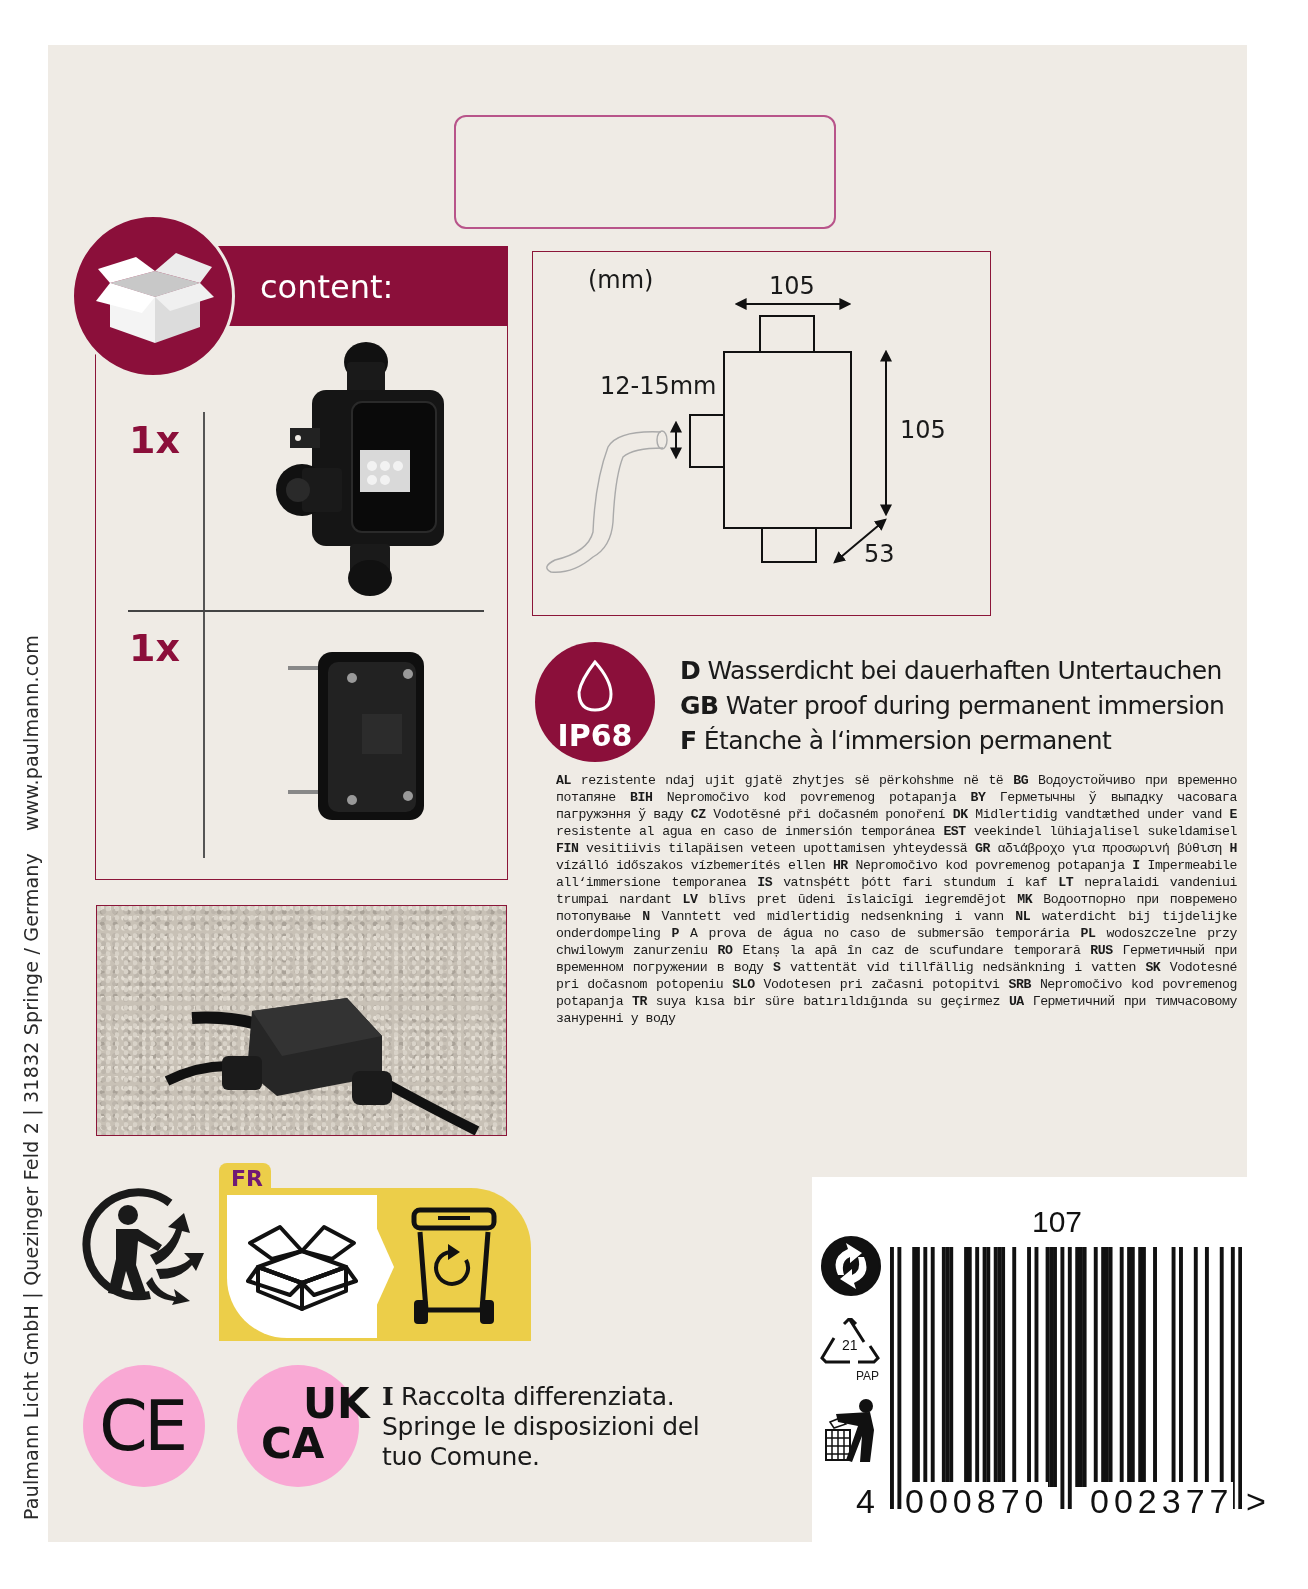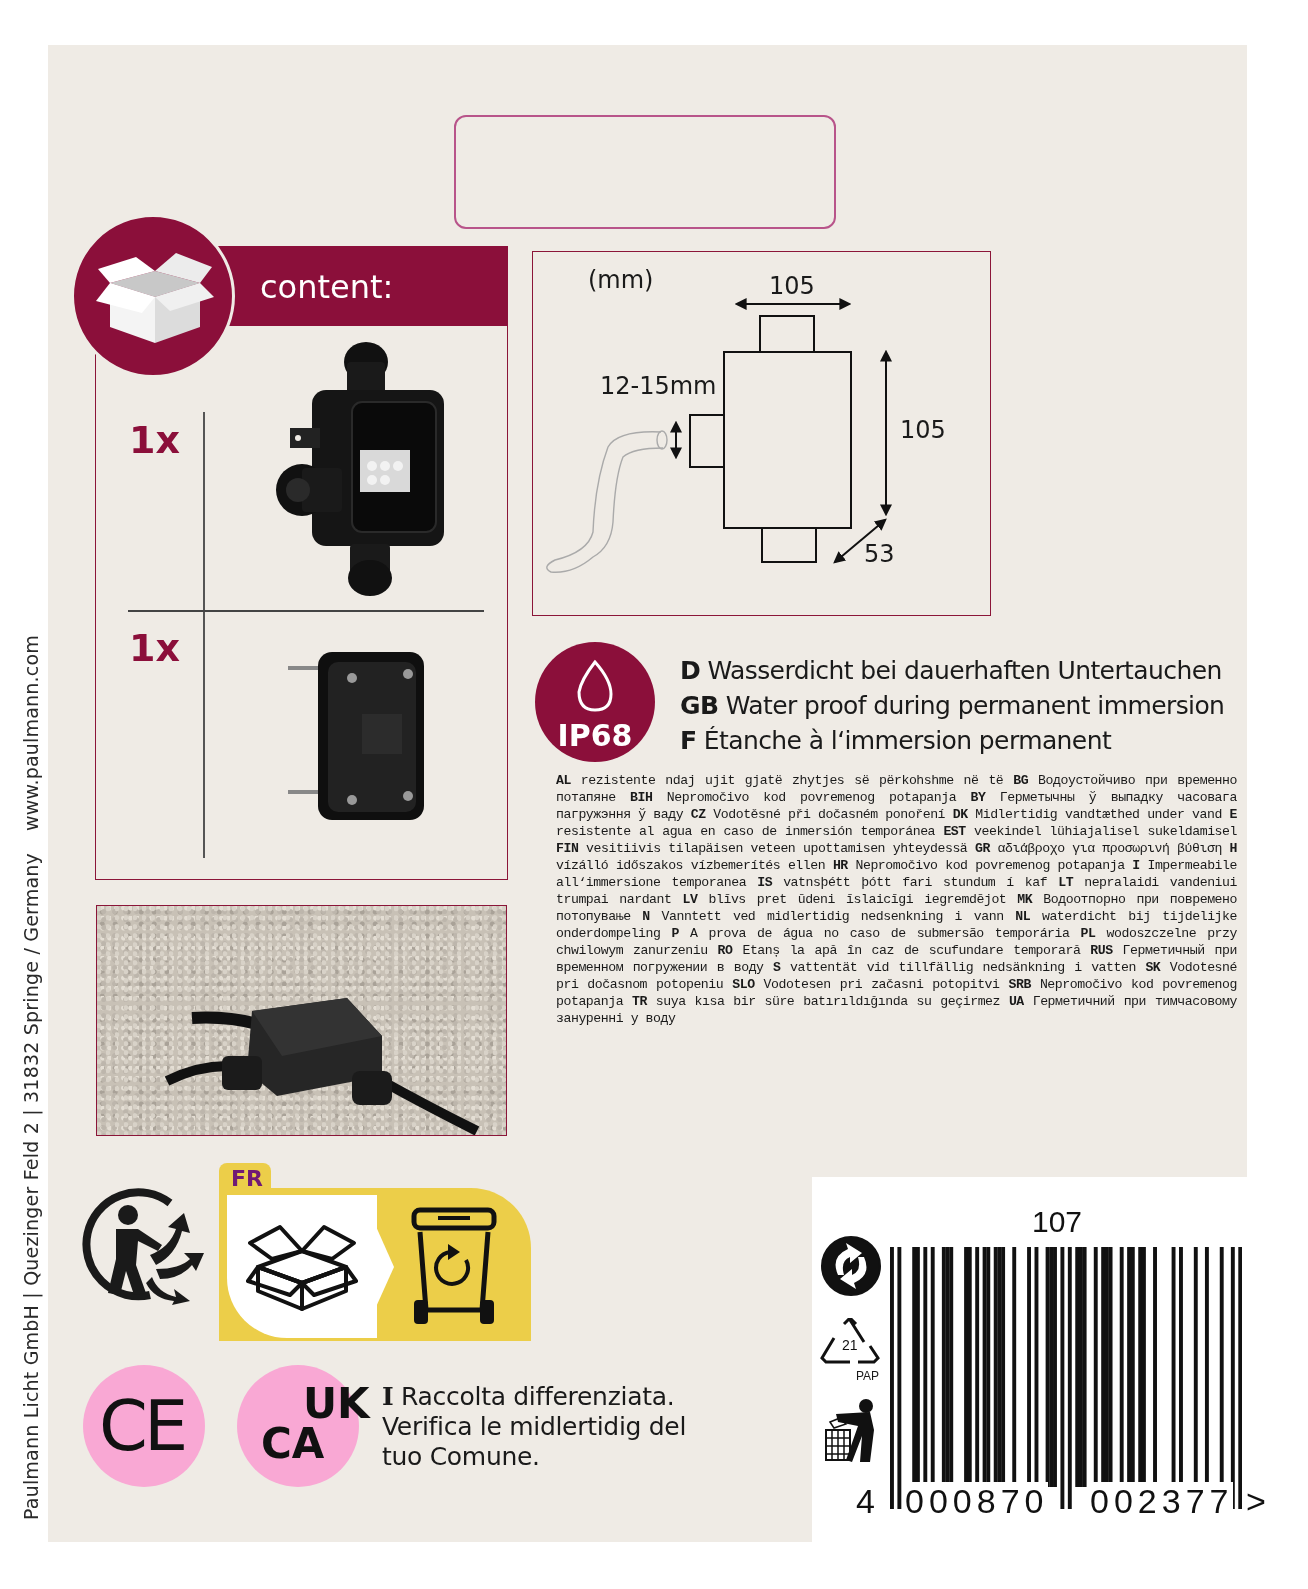--- a/index.html
+++ b/index.html
@@ -306,21 +306,21 @@
 <div class="cert-circle" style="left:83px; top:1365px;">
   <span class="cert-text" style="left:16px; top:20px; font-size:70px; font-weight:normal; letter-spacing:-4px;">CE</span>
 </div>
 <div class="cert-circle" style="left:237px; top:1365px;">
   <span class="cert-text" style="left:24px; top:20px; font-size:42px; line-height:38px;margin-left:42px;">UK</span>
   <span class="cert-text" style="left:24px; top:60px; font-size:42px; line-height:38px;">CA</span>
 </div>
 
 <div class="raccolta">
   <b>I</b> <span>Raccolta differenziata.</span><br>
-  <span>Verifica le midlertidig del</span><br>
+  <span>Springe le disposizioni del</span><br>
   <span>tuo Comune.</span>
 </div>
 
 <div class="barcode-top">107</div>
 
 <svg class="side-icon" style="left:820px;top:1235px;" width="62" height="62" viewBox="0 0 62 62">
   <circle cx="31" cy="31" r="29" fill="#111" stroke="#111" stroke-width="2"></circle>
   <path d="M18 40 Q10 22 28 14 L26 8 L42 18 L30 28 L30 22 Q20 26 24 40 Z" fill="#fff"></path>
   <path d="M44 22 Q52 40 34 48 L36 54 L20 44 L32 34 L32 40 Q42 36 38 22 Z" fill="#fff"></path>
 </svg>

